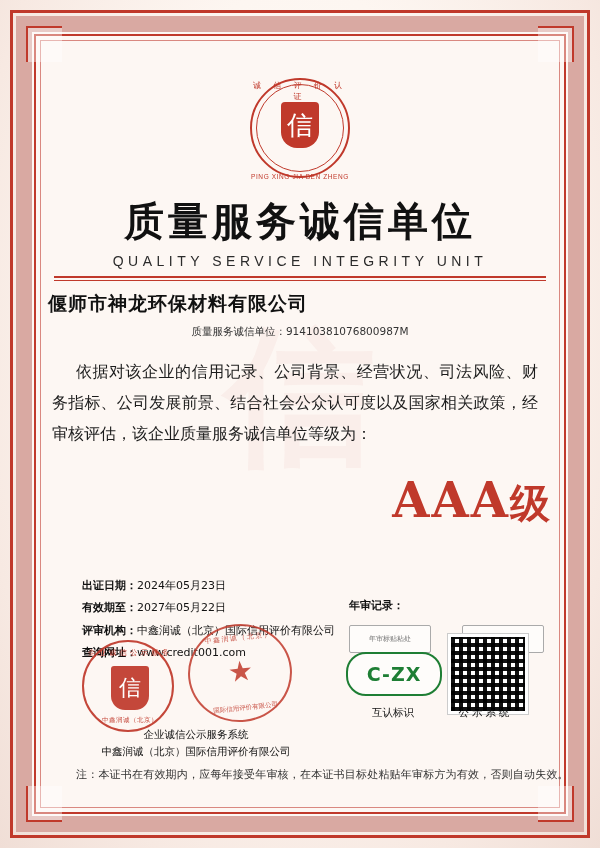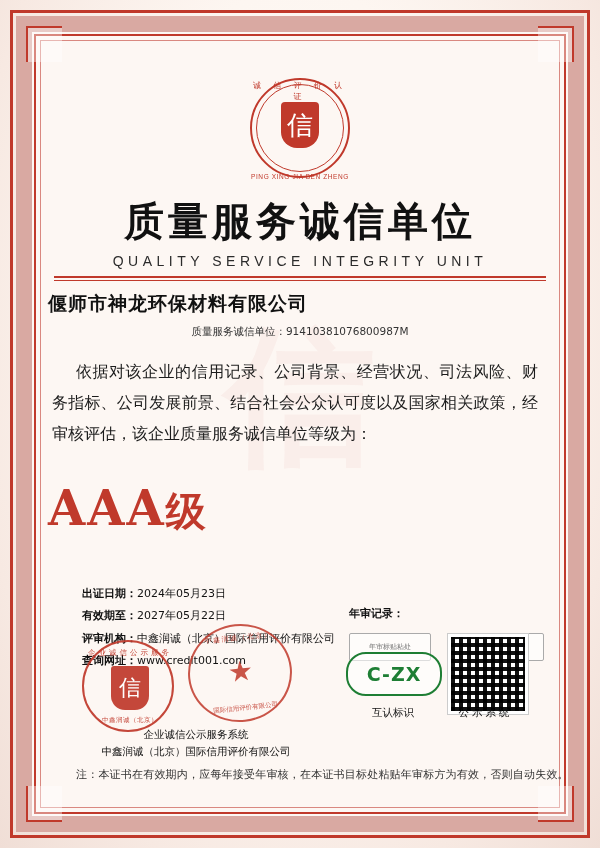--- a/index.html
+++ b/index.html
@@ -142,22 +142,22 @@
   .paragraph{
     margin:17px 14px 0 4px;
     font-size:16px;
     line-height:1.95;
     color:#1c1c1c;
     text-align:justify;
     text-indent:24px;
     font-family:"DejaVu Sans", sans-serif;
   }
   .grade{
-    text-align:left;
-    margin-top:30px;
+    text-align:right;
+    margin-top:22px;
     color:#c0392b;
     font-weight:bold;
     font-size:48px;
     font-family:"DejaVu Serif", serif;
     letter-spacing:2px;
   }
   .grade .suffix{
     font-family:"DejaVu Sans", sans-serif;
     font-size:40px;
   }

